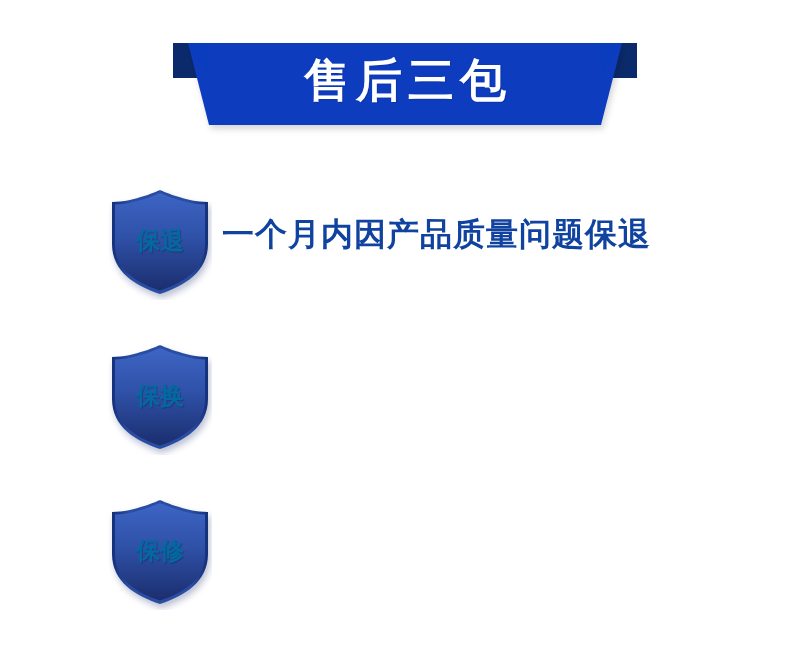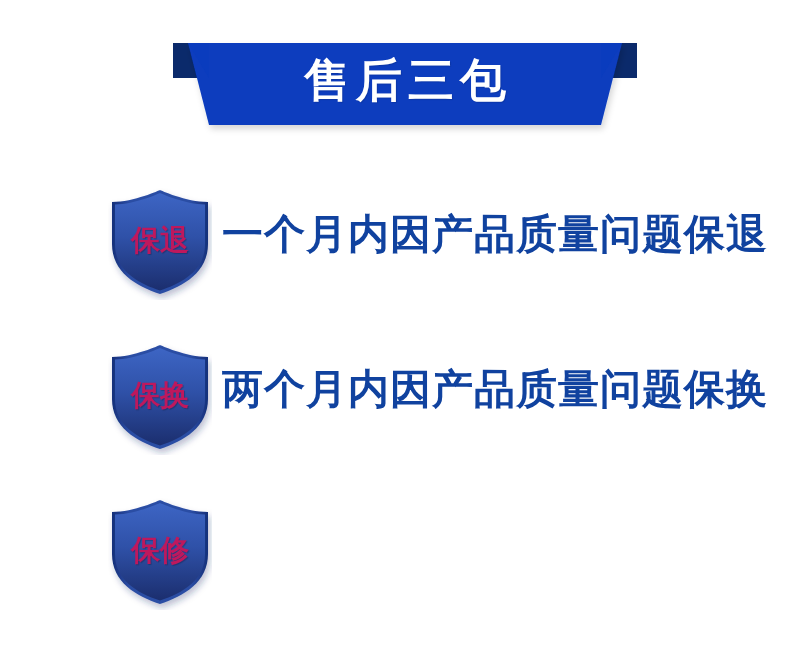--- a/index.html
+++ b/index.html
@@ -69,33 +69,33 @@
   }
   .shield-label {
     position: absolute;
     left: 0;
     top: 0;
     width: 104px;
     height: 106px;
     display: flex;
     align-items: center;
     justify-content: center;
-    color: #be185d;
-    font-size: 29px;
+    color: #0369a1;
+    font-size: 24px;
     font-weight: bold;
     letter-spacing: 0px;
     white-space: nowrap;
     text-shadow: 1px 1px 1px rgba(0,0,0,0.22);
   }
   .row-text {
     position: absolute;
     left: 222px;
     top: 44px;
     color: #10429f;
-    font-size: 41px;
+    font-size: 32px;
     font-weight: bold;
     letter-spacing: 1px;
     white-space: nowrap;
     line-height: 40px;
   }
 </style>
 </head>
 <body>
 
 <div class="banner-wrap">
@@ -164,21 +164,20 @@
           </linearGradient>
           <filter id="shShadow2" x="-25%" y="-20%" width="150%" height="150%">
             <feDropShadow dx="2" dy="4" stdDeviation="3" flood-color="#20306a" flood-opacity="0.30"></feDropShadow>
           </filter>
         </defs>
         <path d="M52 2 C52 2 78 14 100 14 L100 56 C100 84 76 98 52 106 C28 98 4 84 4 56 L4 14 C26 14 52 2 52 2 Z" fill="url(#sgEdge2)" filter="url(#shShadow2)"></path>
         <path d="M52 5 C52 5 77 16.5 97 16.5 L97 56 C97 82 75 95 52 102.5 C29 95 7 82 7 56 L7 16.5 C27 16.5 52 5 52 5 Z" fill="url(#sg2)"></path>
       </svg>
       <div class="shield-label">保换</div>
     </div>
-    <div class="row-text">两个月内因产品质量问题保换</div>
   </div>
 
   <div class="row">
     <div class="shield">
       <svg class="shield-svg" width="104" height="112" viewBox="0 0 104 112">
         <defs>
           <linearGradient id="sg3" x1="0.5" y1="0" x2="0.5" y2="1">
             <stop offset="0%" stop-color="#3D65C4"></stop>
             <stop offset="45%" stop-color="#2F51A8"></stop>
             <stop offset="100%" stop-color="#1B2E6E"></stop>

